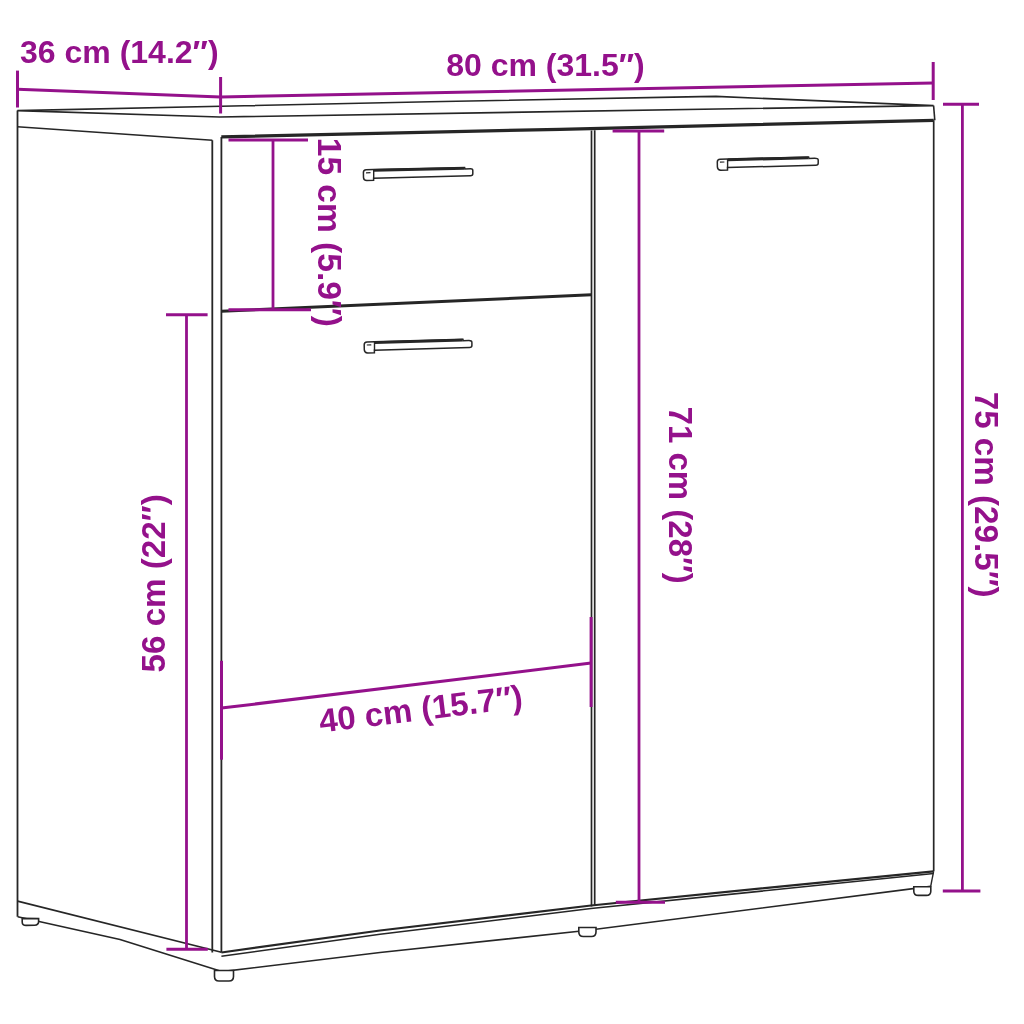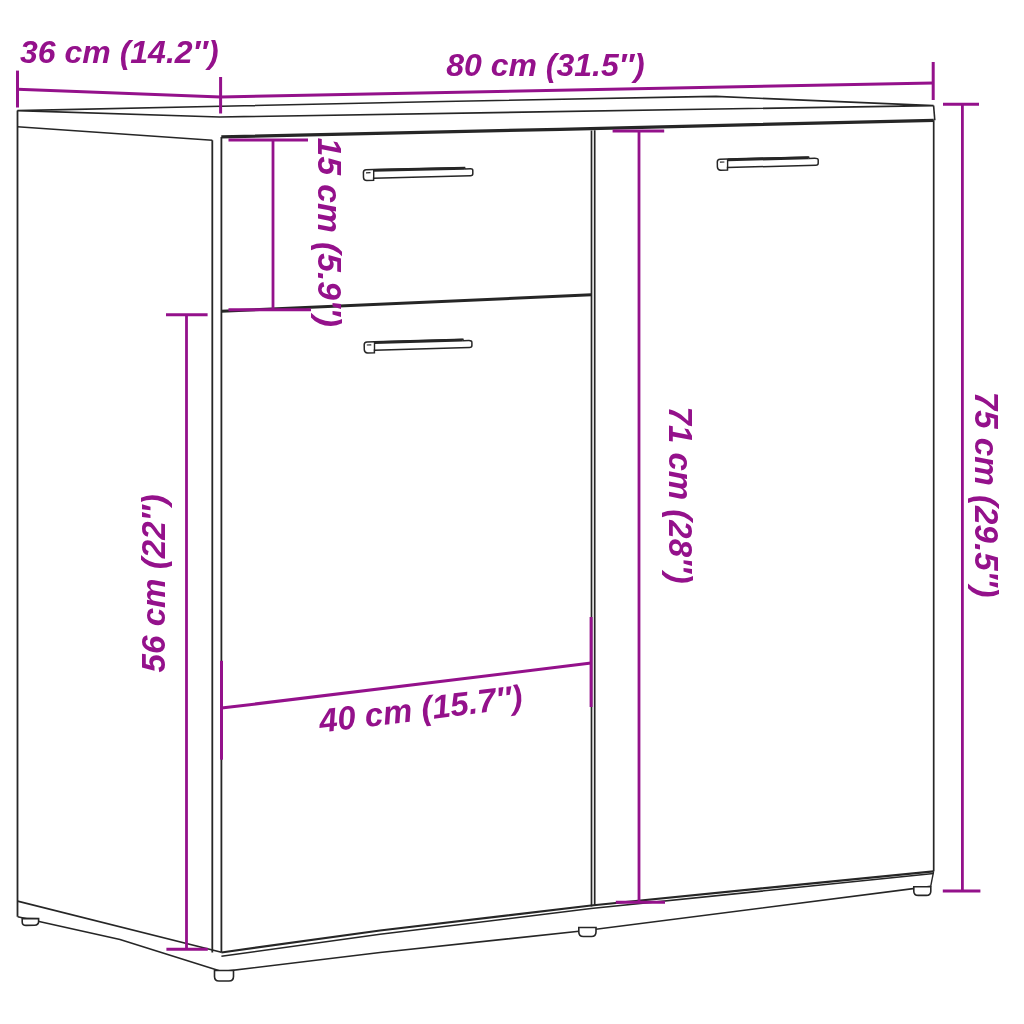--- a/index.html
+++ b/index.html
@@ -1,16 +1,16 @@
 <!DOCTYPE html>
 <html><head>
 <meta charset="utf-8">
 <style>
   html,body{margin:0;padding:0;background:#ffffff;}
-  .wrap{width:1024px;height:1024px;position:relative;overflow:hidden;font-style:italic;}
+  .wrap{width:1024px;height:1024px;position:relative;overflow:hidden;}
   text{font-family:"Liberation Sans",sans-serif;font-weight:bold;}
 </style>
 </head>
 <body>
 <div class="wrap">
 <svg width="1024" height="1024" viewBox="0 0 1024 1024" xmlns="http://www.w3.org/2000/svg">
   <rect x="0" y="0" width="1024" height="1024" fill="#ffffff"></rect>
 
   <g fill="none" stroke="#262626" stroke-width="1.6">
     <path d="M17.3,110.6 L430,101.8 L700,96.6 L716,96.4 L933.6,105.6 L219.6,117 Z"></path>

